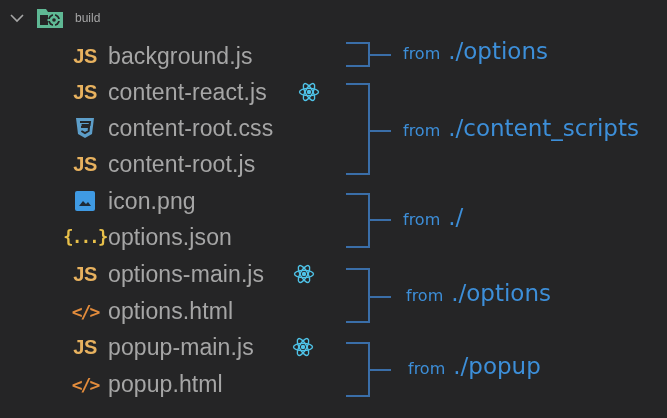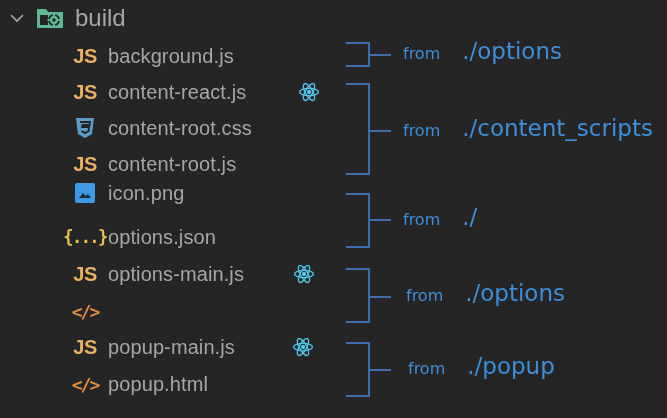--- a/index.html
+++ b/index.html
@@ -37,36 +37,36 @@
   }
   .folder-icon {
     position: absolute;
     left: 36px;
     width: 28px;
     height: 22px;
   }
   .folder-label {
     position: absolute;
     left: 75px;
-    font-size: 24px;
+    font-size: 12px;
     color: #a6a6a6;
   }
   .file-icon {
     position: absolute;
     left: 70px;
     width: 30px;
     height: 24px;
     display: flex;
     align-items: center;
     justify-content: center;
   }
   .file-label {
     position: absolute;
     left: 108px;
-    font-size: 20px;
+    font-size: 23px;
     color: #a6a6a6;
     letter-spacing: 0.1px;
   }
   .js-glyph {
     color: #e8b25f;
     font-weight: bold;
     font-size: 20px;
     font-family: Liberation Sans, sans-serif;
     letter-spacing: -0.5px;
   }
@@ -91,21 +91,20 @@
   }
   .bracket {
     position: absolute;
   }
   .annotation {
     position: absolute;
     color: #3d8fd9;
     white-space: nowrap;
     display: flex;
     align-items: baseline;
-    gap: 14px;
   }
   .annotation .from {
     font-family: "DejaVu Sans", sans-serif;
     font-size: 16px;
     margin-right: 8px;
   }
   .annotation .path {
     font-family: "DejaVu Sans", sans-serif;
     font-size: 23px;
   }
@@ -171,21 +170,21 @@
     <span class="file-label">content-root.css</span>
   </div>
 
   <div class="row" style="left:0; top:146px; width:330px;">
     <span class="file-icon">
         <span class="js-glyph">JS</span>
       </span>
     <span class="file-label">content-root.js</span>
   </div>
 
-  <div class="row" style="left:0; top:175px; width:330px;padding-left:32px;">
+  <div class="row" style="left:0; top:183px; width:330px;padding-left:32px;">
     <span class="file-icon">
       <svg width="22" height="22" viewBox="0 0 22 22">
         <rect x="1" y="1" width="20" height="20" rx="2" fill="#3f9ae3"></rect>
         <path d="M5 16 l4 -5 l3 3 l2 -2 l3 4 z" fill="#1e2a36"></path>
       </svg>
     </span>
     <span class="file-label">icon.png</span>
   </div>
 
   <div class="row" style="left:0; top:219px; width:330px;">
@@ -209,20 +208,21 @@
           <ellipse rx="9.5" ry="3.6" transform="rotate(120)"></ellipse>
         </g>
       </svg>
     </span>
   </div>
 
   <div class="row" style="left:0; top:293px; width:330px;">
     <span class="file-icon">
         <span class="html-glyph">&lt;/&gt;</span>
       </span>
+    <span class="file-label">options.html</span>
   </div>
 
   <div class="row" style="left:0; top:329px; width:330px;">
     <span class="file-icon">
         <span class="js-glyph">JS</span>
       </span>
     <span class="file-label">popup-main.js</span>
     <span class="react-icon" style="left:292px; top:7px;">
       <svg width="22" height="22" viewBox="-11 -11 22 22">
         <circle r="2.2" fill="#4fc3e8"></circle>

